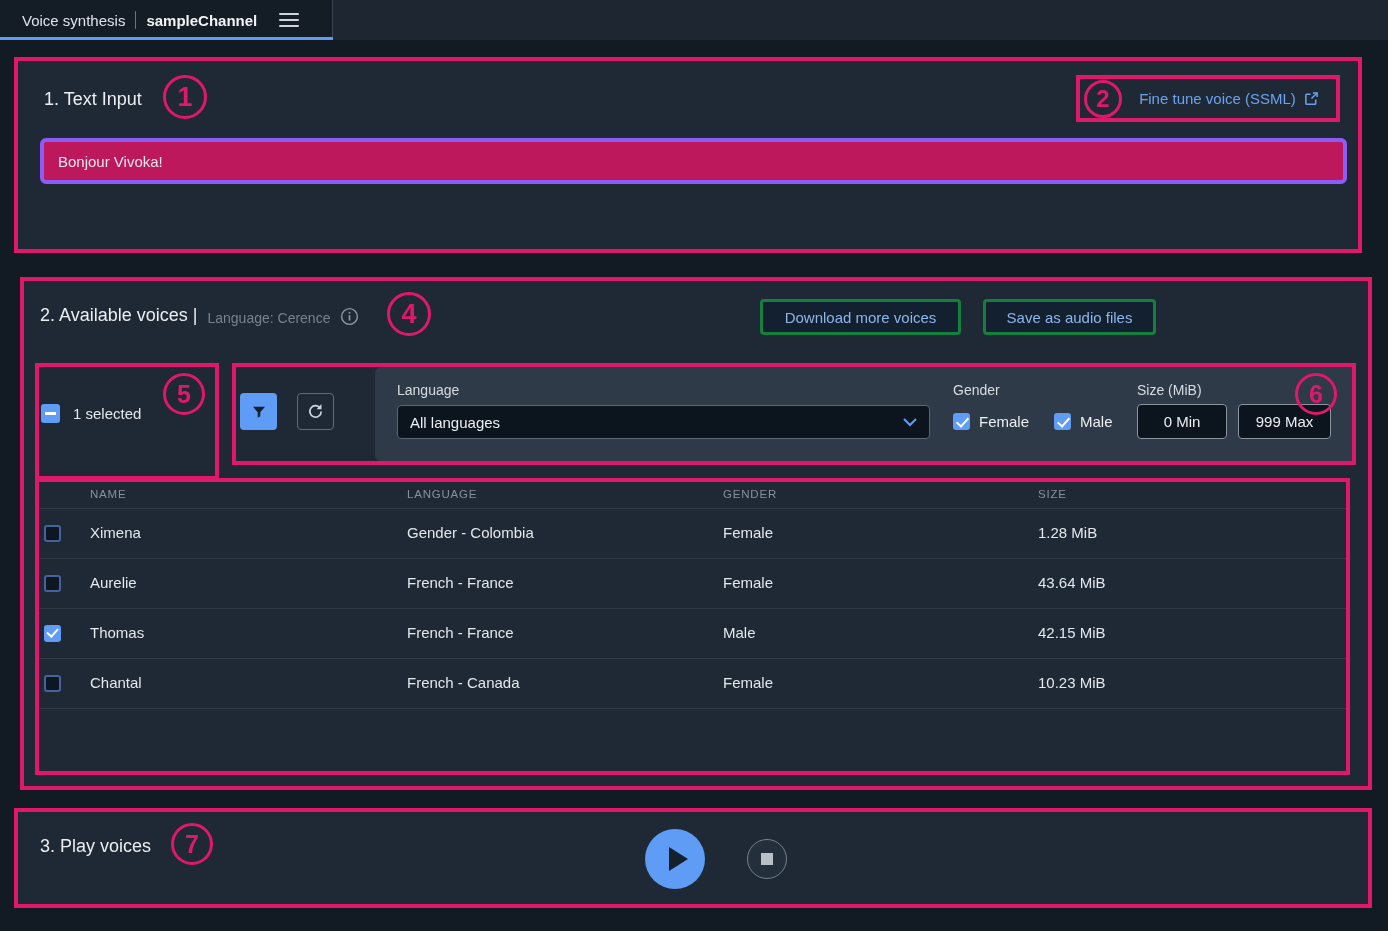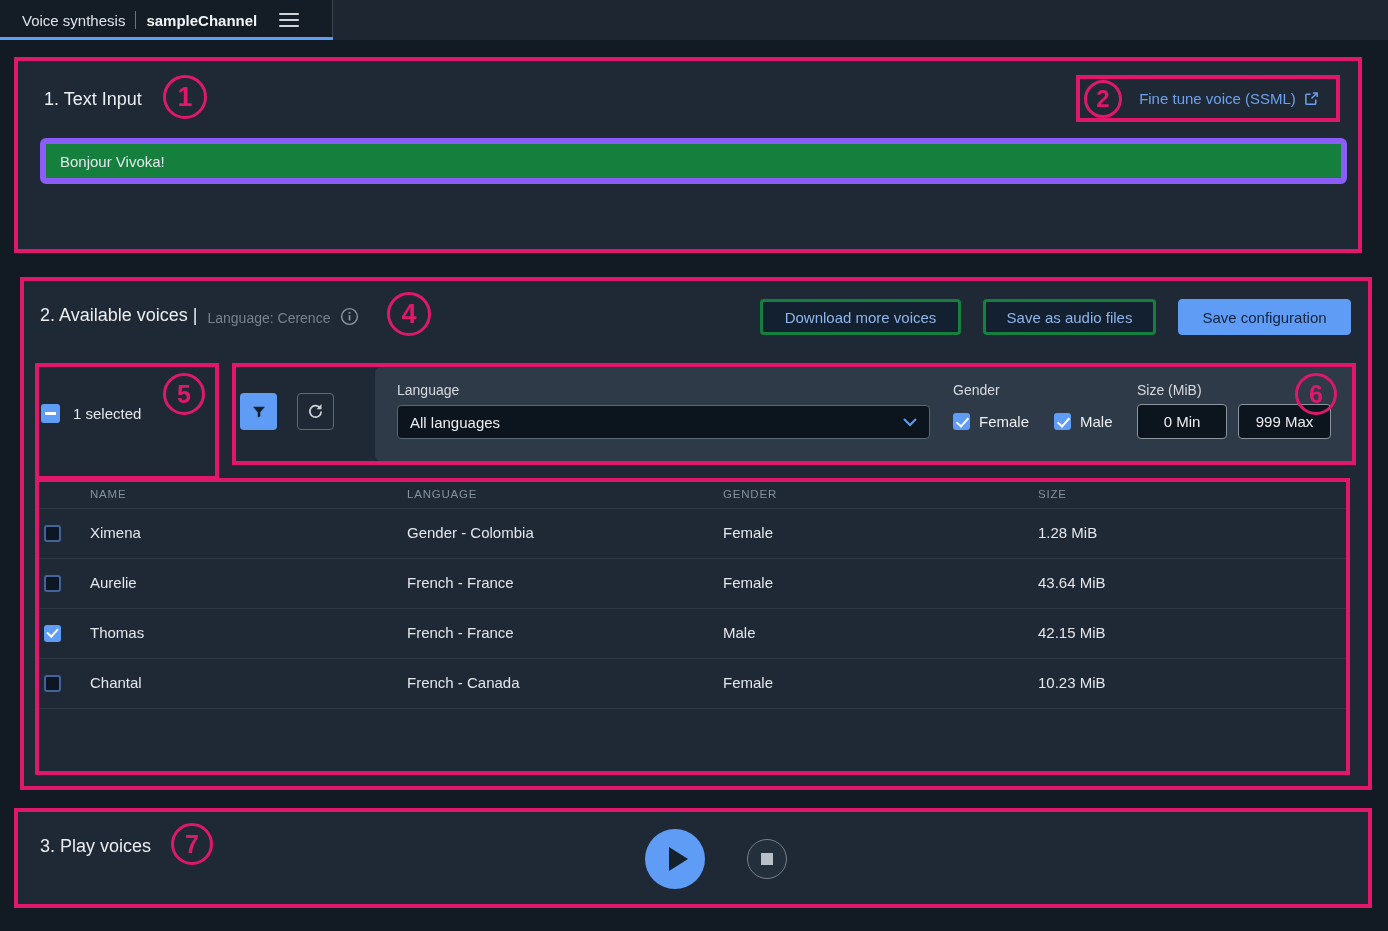--- a/index.html
+++ b/index.html
@@ -39,22 +39,22 @@
   
   .s1{left:14px;top:57px;width:1348px;height:196px;}
   .s1 .sec-title{position:absolute;left:26px;top:28px;}
   .s1-ann1{left:145px;top:14px;}
   .finetune{position:absolute;left:1058px;top:14px;width:264px;height:47px;border:4px solid var(--pink);
             display:flex;align-items:center;}
   .finetune .ann{position:static;width:38px;height:38px;margin-left:4px;font-size:24px;flex:0 0 auto;}
   .finetune-link{display:flex;align-items:center;gap:8px;color:var(--link);font-size:15px;
                  margin:16px auto;cursor:pointer;}
   .ext-icon{width:15px;height:15px;color:var(--link);}
-  .text-box{position:absolute;left:22px;top:77px;width:1307px;height:46px;background:#15803d;
-            border:6px solid #8b5cf6;border-radius:6px;color:#e4e7eb;font-size:15px;
+  .text-box{position:absolute;left:22px;top:77px;width:1307px;height:46px;background:#be185d;
+            border:4px solid #8b5cf6;border-radius:6px;color:#e4e7eb;font-size:15px;
             font-family:"Liberation Sans",sans-serif;padding:4px 14px;outline:none;}
   .dictbar{position:absolute;left:12px;top:130px;width:538px;height:56px;border:4px solid var(--pink);
            display:flex;align-items:center;}
   .cb{width:19px;height:19px;border-radius:3px;flex:0 0 auto;position:relative;cursor:pointer;}
   .cb.checked{background:var(--blue);}
   .cb.checked::after{content:"";position:absolute;left:6px;top:2px;width:5px;height:10px;
                      border:solid #fff;border-width:0 2px 2px 0;transform:rotate(42deg);}
   .cb.indet{background:var(--blue);}
   .cb.indet::after{content:"";position:absolute;left:4px;top:8px;width:11px;height:3px;background:#fff;}
   .cb.empty{background:#0d1724;border:2px solid #44639a;}
@@ -176,21 +176,20 @@
       <svg class="info-icon" viewBox="0 0 20 20">
         <circle cx="10" cy="10" r="8.3" fill="none" stroke="currentColor" stroke-width="1.5"></circle>
         <rect x="9.1" y="8.6" width="1.8" height="5.6" fill="currentColor"></rect>
         <rect x="9.1" y="5.2" width="1.8" height="1.8" fill="currentColor"></rect>
       </svg>
     </div>
     <div class="ann s2-ann4">4</div>
 
     <div class="btn btn-outline btn-download">Download more voices</div>
     <div class="btn btn-outline btn-audio">Save as audio files</div>
-    <div class="btn btn-fill btn-config">Save configuration</div>
 
     <div class="sel-box">
       <div class="sel-inner">
         <span class="cb indet"></span>
         <span class="sel-label">1 selected</span>
       </div>
       <div class="ann sel-ann">5</div>
     </div>
 
     <div class="filterbar">

